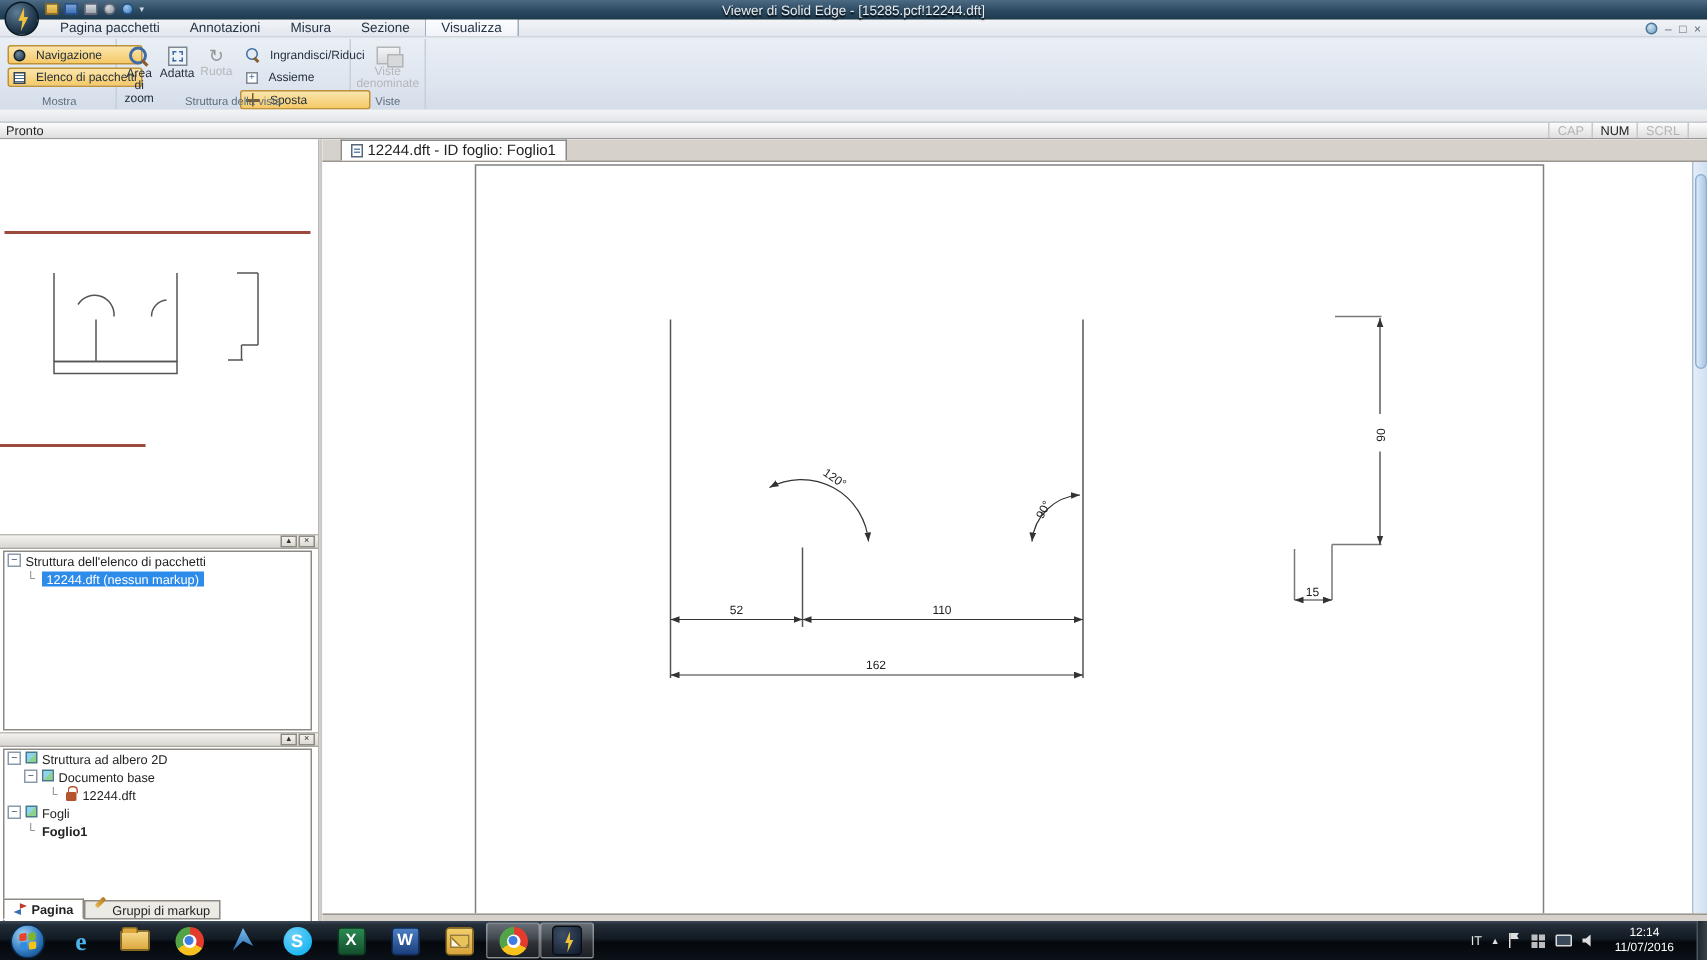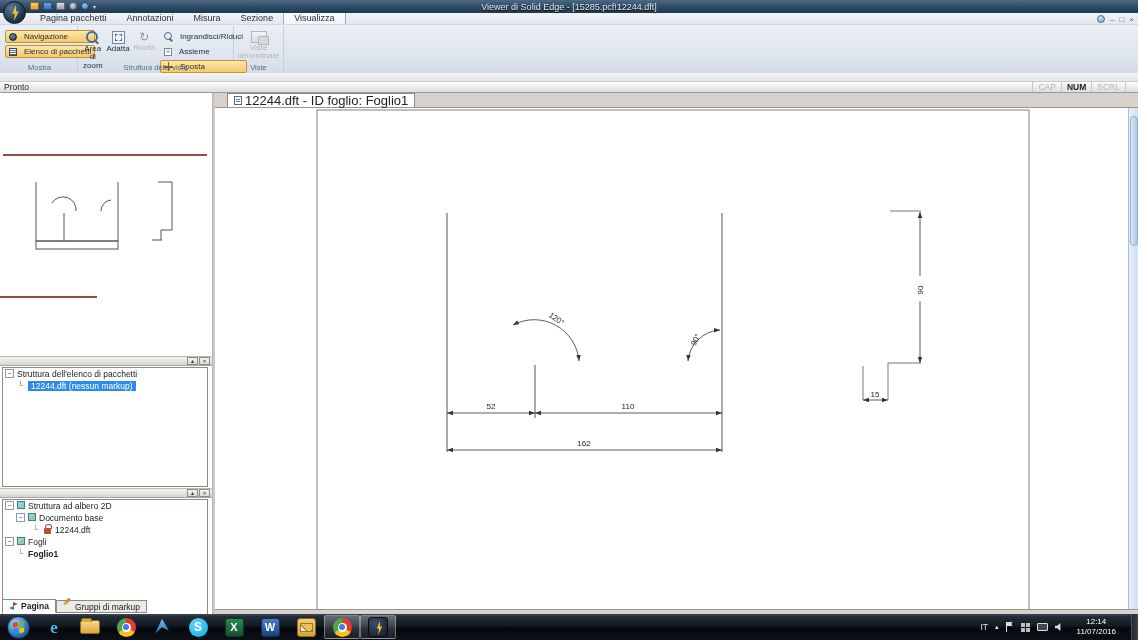--- a/index.html
+++ b/index.html
@@ -68,21 +68,21 @@
   .ico-persp{width:9px;height:8px;border:1px solid #8a949c;background:linear-gradient(135deg,#dfe6ec,#aeb8c2);transform:skewX(-12deg)}
   .caret-sm{font-size:6px;color:#49576a;margin-left:2px}
 
   
   .subbar{position:absolute;left:0;top:73px;width:1138px;height:9px;background:linear-gradient(#f2f4f6,#e4e7ea);border-bottom:1px solid #c9ccd0}
   .statusbar{position:absolute;left:0;top:82px;width:1138px;height:11px;background:linear-gradient(#fcfcfc,#dedede);border-bottom:1px solid #9a9a9a;display:flex;align-items:flex-start;font-size:8.5px}
   .sb-msg{flex:1;padding-left:4px;color:#222}
   .sb-inds{display:flex;margin-right:12px}
   .sb-ind{padding:0 5px;border-left:1px solid #c8c8c8;color:#b4b4b4}
   .sb-ind:last-child{border-right:1px solid #c8c8c8}
-  .sb-ind.on{color:#222;font-weight:bold}
+  .sb-ind.on{color:#222;font-weight:normal}
 
   
   .main{position:absolute;left:0;top:93px;width:1138px;height:521px;background:#fff}
   .left-panel{position:absolute;left:0;top:0;width:213px;height:521px;background:#fff;border-right:1px solid #b8b5b0}
   .thumb-section{position:absolute;left:0;top:0;width:212px;height:263px;background:#fff;overflow:hidden}
   .splitterbar{position:absolute;left:0;width:212px;height:10px;background:linear-gradient(#f4f2ef,#d9d6d1);border-top:1px solid #bdbab5;border-bottom:1px solid #a8a5a0;display:flex;justify-content:flex-end;align-items:center;gap:1px;padding-right:2px}
   .split-btn{width:11px;height:8px;background:linear-gradient(#f4f2ee,#ddd9d2);border:1px solid #8d8a84;font-size:6px;line-height:1;display:flex;align-items:center;justify-content:center;color:#333}
   .treebox{position:absolute;left:2px;width:206px;background:#fff;border:1px solid #8d8a84;font-size:8.5px;overflow:hidden}
   .trow{display:flex;align-items:flex-start;gap:3px;padding:1px 2px;white-space:nowrap}
   .expander{width:9px;height:9px;border:1px solid #8a9aac;background:#fff;font-size:7px;line-height:7px;display:flex;align-items:center;justify-content:center;color:#345;flex:0 0 auto}
@@ -99,21 +99,21 @@
   .asm-icon::before{content:"";position:absolute;left:0;top:4px;width:5px;height:4px;background:#3a6fb5;clip-path:polygon(0 50%,100% 0,100% 100%)}
   .asm-icon::after{content:"";position:absolute;right:0;top:0;width:5px;height:4px;background:#c0392b;clip-path:polygon(0 0,100% 50%,0 100%)}
   .pencil-icon{width:9px;height:9px;position:relative}
   .pencil-icon::before{content:"";position:absolute;left:1px;top:1px;width:8px;height:2.5px;background:linear-gradient(90deg,#e8b44a,#b07820);transform:rotate(-45deg);transform-origin:left center;border-radius:1px}
 
   .v-split{position:absolute;left:213px;top:0;width:2px;height:521px;background:#cdcac5}
 
   
   .draw-pane{position:absolute;left:215px;top:0;width:923px;height:521px;background:#fff}
   .doc-tabrow{position:absolute;left:0;top:0;width:923px;height:15px;background:#d6d2cb;border-bottom:1px solid #9a968f;display:flex;align-items:flex-end}
-  .doc-tab{margin-left:12px;height:14px;display:flex;align-items:center;gap:3px;padding:0 6px;background:#fff;border:1px solid #8a8a8a;border-bottom:none;font-size:13px;color:#222}
+  .doc-tab{margin-left:12px;height:14px;display:flex;align-items:center;gap:3px;padding:0 6px;background:#fff;border:1px solid #8a8a8a;border-bottom:none;font-size:10px;color:#222}
   .sheet-icon{width:8px;height:9px;background:#fff;border:1px solid #56687a;position:relative;flex:0 0 auto}
   .sheet-icon::before{content:"";position:absolute;left:1px;top:2px;width:4px;height:1px;background:#5a87b5;box-shadow:0 2px 0 #5a87b5}
   .canvas{position:absolute;left:0;top:15px;width:923px;height:501px;background:#fff}
   .canvas svg{display:block}
   .vscroll{position:absolute;right:0;top:15px;width:10px;height:501px;background:linear-gradient(90deg,#e6eef8,#cfe0f2);border-left:1px solid #aabdd2}
   .vthumb{position:absolute;left:1px;top:8px;width:8px;height:130px;border-radius:4px;background:linear-gradient(90deg,#dcebfa,#a9c7e5);border:1px solid #8fb0d0}
   .pane-bottom{position:absolute;left:0;bottom:0;width:923px;height:5px;background:#d6d2cb;border-top:1px solid #9a968f}
 
   
   .taskbar{position:absolute;left:0;top:614px;width:1138px;height:26px;

